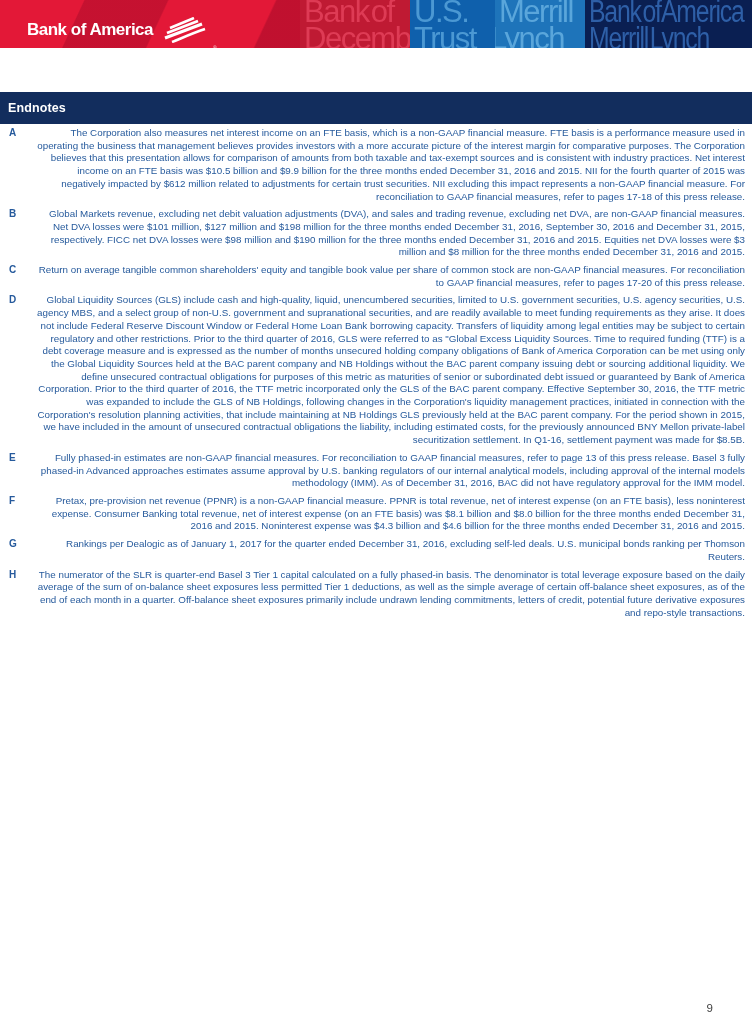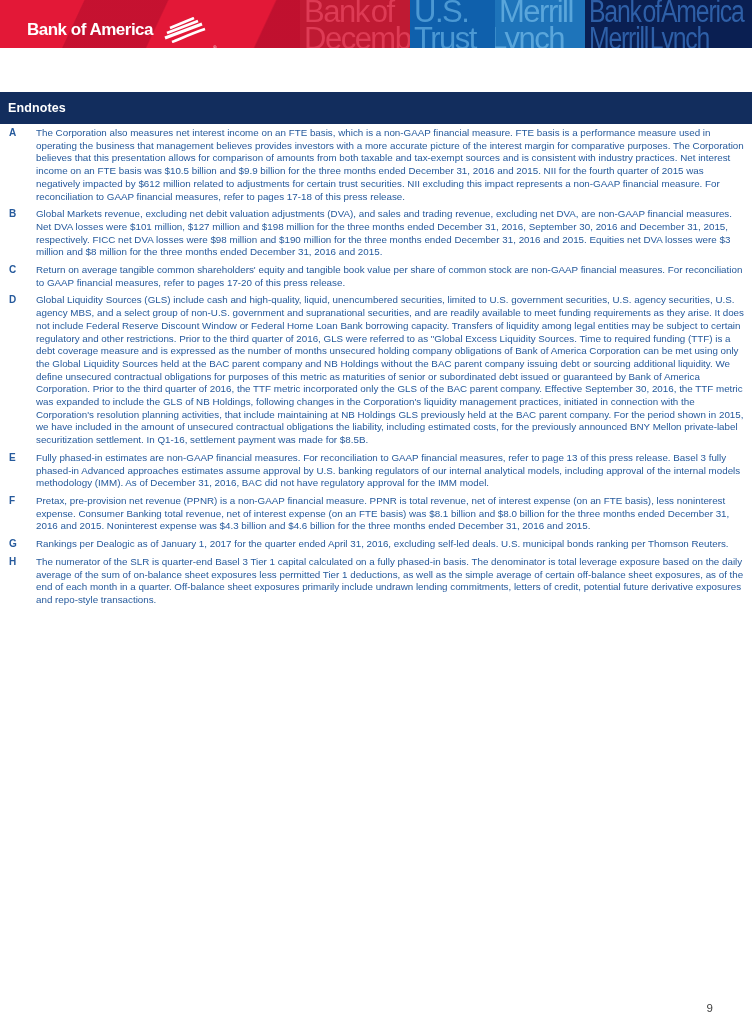--- a/index.html
+++ b/index.html
@@ -79,21 +79,21 @@
     grid-template-columns: 36px 1fr;
     margin-bottom: 5px;
     padding-right: 7px;
   }
   .note-letter {
     color: #265a9c; font-weight: 700; font-size: 10px;
     line-height: 12.7px; padding-left: 9px;
   }
   .note-text {
     color: #265a9c; font-size: 9.8px; line-height: 12.7px;
-    text-align: left;
+    text-align: right;
   }
 
   
   .page-number {
     position: absolute; top: 1002px; right: 39px;
     color: #3d3d3d; font-size: 11.5px;
   }
 </style>
 </head>
 <body>
@@ -174,21 +174,21 @@
     <div class="note-text">Fully phased-in estimates are non-GAAP financial measures. For reconciliation to GAAP financial measures, refer to page 13 of this press release. Basel 3 fully phased-in Advanced approaches estimates assume approval by U.S. banking regulators of our internal analytical models, including approval of the internal models methodology (IMM). As of December 31, 2016, BAC did not have regulatory approval for the IMM model.</div>
   </div>
 
   <div class="note">
     <div class="note-letter">F</div>
     <div class="note-text">Pretax, pre-provision net revenue (PPNR) is a non-GAAP financial measure. PPNR is total revenue, net of interest expense (on an FTE basis), less noninterest expense. Consumer Banking total revenue, net of interest expense (on an FTE basis) was $8.1 billion and $8.0 billion for the three months ended December 31, 2016 and 2015. Noninterest expense was $4.3 billion and $4.6 billion for the three months ended December 31, 2016 and 2015.</div>
   </div>
 
   <div class="note">
     <div class="note-letter">G</div>
-    <div class="note-text">Rankings per Dealogic as of January 1, 2017 for the quarter ended April 31, 2016, excluding self-led deals. U.S. municipal bonds ranking per Thomson Reuters.</div>
+    <div class="note-text">Rankings per Dealogic as of January 1, 2017 for the quarter ended December 31, 2016, excluding self-led deals. U.S. municipal bonds ranking per Thomson Reuters.</div>
   </div>
 
   <div class="note">
     <div class="note-letter">H</div>
     <div class="note-text">The numerator of the SLR is quarter-end Basel 3 Tier 1 capital calculated on a fully phased-in basis. The denominator is total leverage exposure based on the daily average of the sum of on-balance sheet exposures less permitted Tier 1 deductions, as well as the simple average of certain off-balance sheet exposures, as of the end of each month in a quarter. Off-balance sheet exposures primarily include undrawn lending commitments, letters of credit, potential future derivative exposures and repo-style transactions.</div>
   </div>
 
 </main>
 
 <div class="page-number">9</div>

